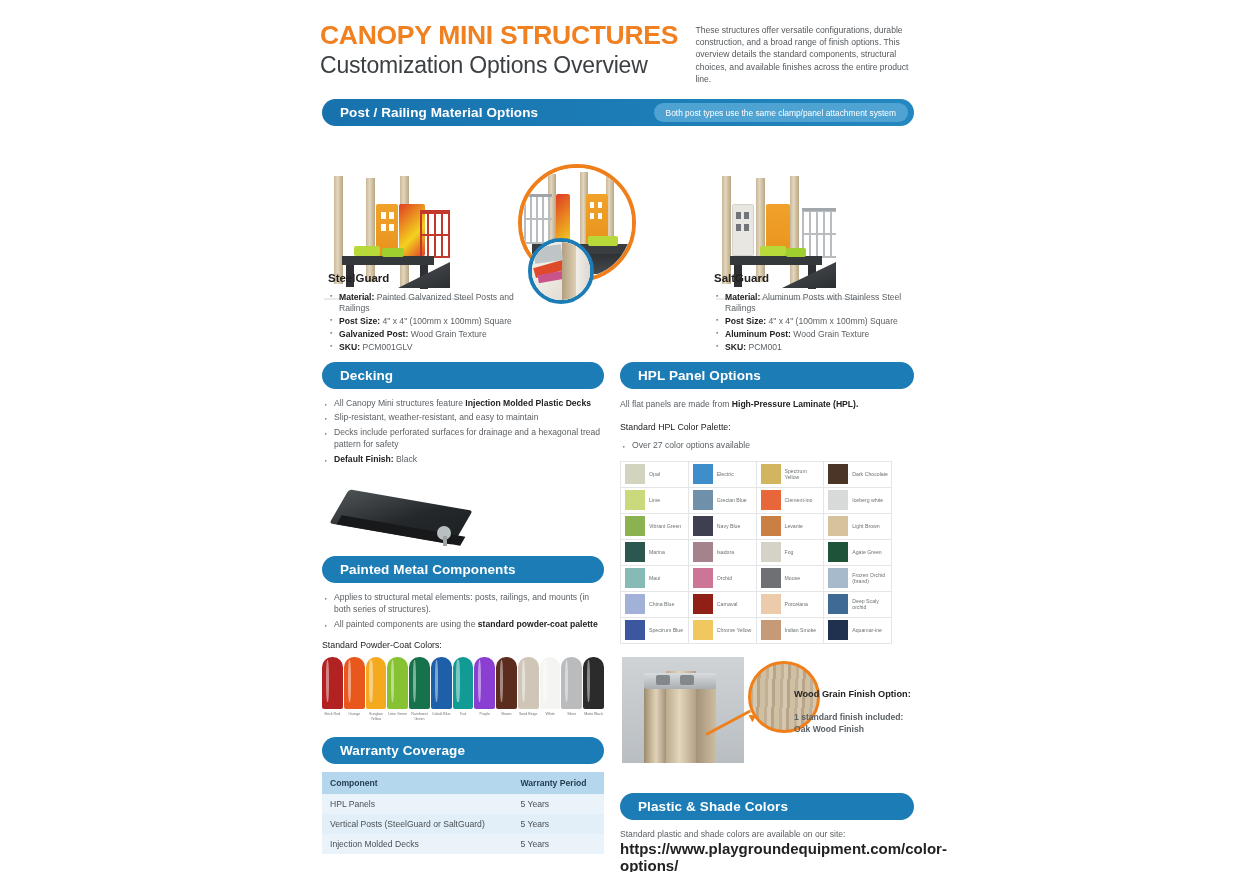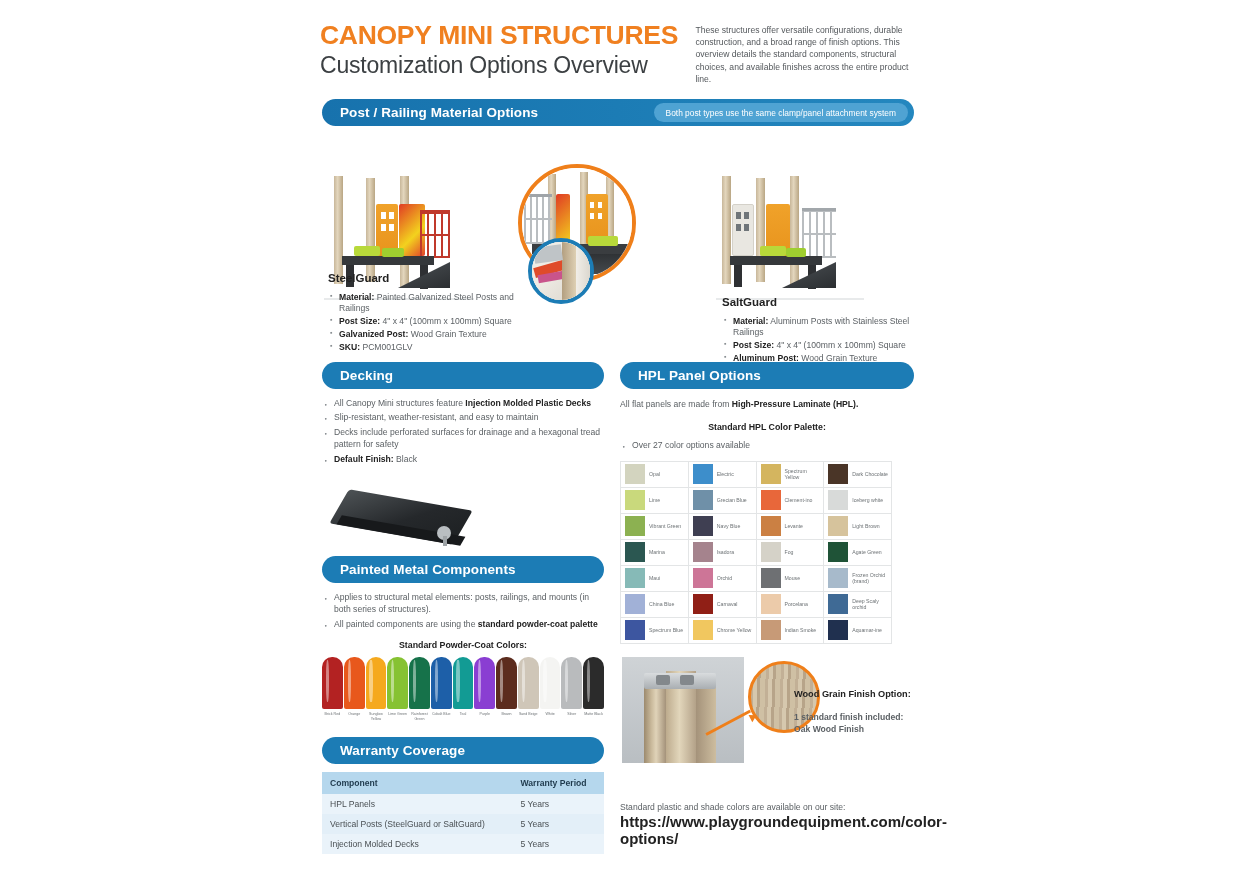--- a/index.html
+++ b/index.html
@@ -90,21 +90,21 @@
   .body-txt { font-size:8.6px; line-height:1.45; color:#5c6165; }
   .body-txt b { color:#222; }
   .blist { margin:8px 0 0 0; padding-left:12px; list-style:none; }
   .blist li { position:relative; margin-bottom:2px; color:#5c6165; }
   .blist li:before {
     content:"‧"; position:absolute; left:-10px; top:-2px;
     font-size:13px; color:#8a8f93;
   }
   .blist li b { color:#222; }
 
-  .sublabel { font-size:8.8px; font-weight:bold; color:#222;text-align:center; }
+  .sublabel { font-size:8.8px; font-weight:normal; color:#222; }
 
   
   .pc-row { display:flex; gap:1px; height:52px; }
   .pc-chip { flex:1; border-radius:10px 10px 2px 2px; position:relative; overflow:hidden; }
   .pc-chip:after {
     content:""; position:absolute; left:18%; top:6%;
     width:16%; height:80%; border-radius:40%;
     background:rgba(255,255,255,0.45);
   }
   .pc-labels { display:flex; gap:1px; margin-top:3px; }
@@ -267,21 +267,21 @@
     <div class="spec" style="left:6px; top:172px; width:210px;">
       <h4>SteelGuard</h4>
       <ul>
         <li><b>Material:</b> <span>Painted Galvanized Steel Posts and Railings</span></li>
         <li><b>Post Size:</b> <span>4" x 4" (100mm x 100mm) Square</span></li>
         <li><b>Galvanized Post:</b> <span>Wood Grain Texture</span></li>
         <li><b>SKU:</b> <span>PCM001GLV</span></li>
       </ul>
     </div>
 
-    <div class="spec" style="left:400px; top:172px; width:200px;margin-top:24px;">
+    <div class="spec" style="left:392px; top:172px; width:200px;">
       <h4>SaltGuard</h4>
       <ul>
         <li><b>Material:</b> <span>Aluminum Posts with Stainless Steel Railings</span></li>
         <li><b>Post Size:</b> <span>4" x 4" (100mm x 100mm) Square</span></li>
         <li><b>Aluminum Post:</b> <span>Wood Grain Texture</span></li>
         <li><b>SKU:</b> <span>PCM001</span></li>
       </ul>
     </div>
   </div>
 
@@ -512,17 +512,20 @@
     <div class="wood-circ" style="left:126px; top:4px;"></div>
     <div class="arrow-line" style="left:84px; top:76px; width:50px; transform:rotate(-28deg);"></div>
     <div class="arrow-head" style="left:128px; top:56px; transform:rotate(-28deg);"></div>
     <div style="position:absolute;left:172px;top:32px;width:120px;">
       <div style="font-size:9.2px;font-weight:bold;color:#222;line-height:1.3;">Wood Grain Finish Option:</div>
       <div class="body-txt" style="margin-top:10px;font-weight:bold;">1 standard finish included: Oak Wood Finish</div>
     </div>
   </div>
 
   <div class="colR" style="top:793px;">
+    <div class="bar">
+      <span class="bar-title">Plastic &amp; Shade Colors</span>
+    </div>
     <div class="body-txt" style="margin-top:8px;">Standard plastic and shade colors are available on our site:</div>
     <div class="link-txt">https://www.playgroundequipment.com/color-options/</div>
   </div>
 
 </div>
 
 </body></html>

